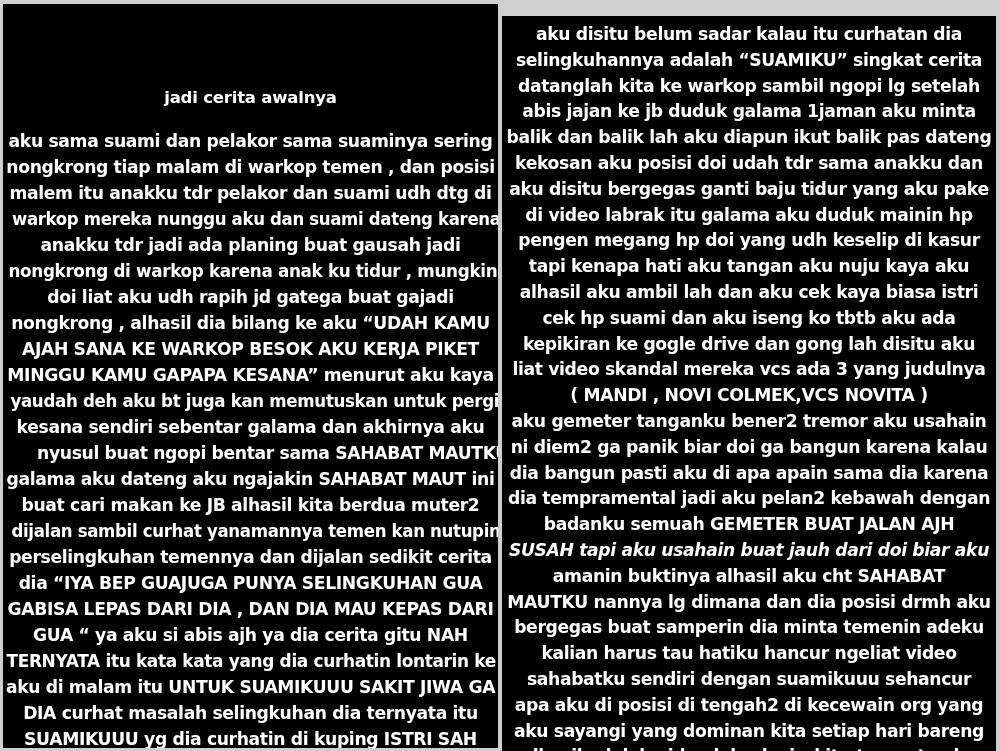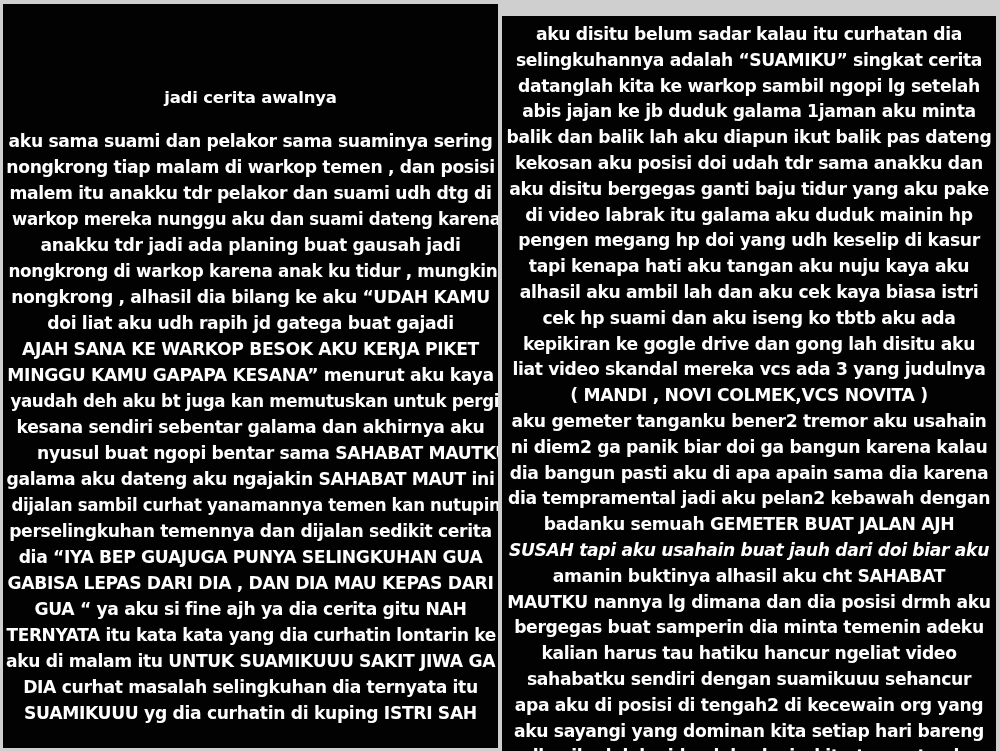--- a/index.html
+++ b/index.html
@@ -79,33 +79,34 @@
 
   <div class="panel panel-left">
     <div class="line title">jadi cerita awalnya</div>
     <div class="body">
       <span class="line" style="display: block;">aku sama suami dan pelakor sama suaminya sering</span>
       <span class="line" style="display: block;">nongkrong tiap malam di warkop temen , dan posisi</span>
       <span class="line" style="display: block;">malem itu anakku tdr pelakor dan suami udh dtg di</span>
       <span class="line" style="display: block; transform: scaleX(0.964); transform-origin: center center;">warkop mereka nunggu aku dan suami dateng karena</span>
       <span class="line" style="display: block;">anakku tdr jadi ada planing buat gausah jadi</span>
       <span class="line" style="display: block; transform: scaleX(0.978); transform-origin: center center;">nongkrong di warkop karena anak ku tidur , mungkin</span>
+      <span class="line" style="display: block;">doi liat aku udh rapih jd gatega buat gajadi</span>
       <span class="line" style="display: block;">nongkrong , alhasil dia bilang ke aku “UDAH KAMU</span>
-      <span class="line" style="display: block;">doi liat aku udh rapih jd gatega buat gajadi</span>
       <span class="line" style="display: block;">AJAH SANA KE WARKOP BESOK AKU KERJA PIKET</span>
       <span class="line" style="display: block;">MINGGU KAMU GAPAPA KESANA” menurut aku kaya</span>
       <span class="line" style="display: block; transform: scaleX(0.97); transform-origin: center center;">yaudah deh aku bt juga kan memutuskan untuk pergi</span>
       <span class="line" style="display: block;">kesana sendiri sebentar galama dan akhirnya aku</span>
       <span class="line" style="display: block; margin-left: 34px;">nyusul buat ngopi bentar sama SAHABAT MAUTKU</span>
       <span class="line" style="display: block;">galama aku dateng aku ngajakin SAHABAT MAUT ini</span>
+      <span class="line" style="display: block;">buat cari makan ke JB alhasil kita berdua muter2</span>
       <span class="line" style="display: block; transform: scaleX(0.966); transform-origin: center center;">dijalan sambil curhat yanamannya temen kan nutupin</span>
       <span class="line" style="display: block;">perselingkuhan temennya dan dijalan sedikit cerita</span>
       <span class="line" style="display: block;">dia “IYA BEP GUAJUGA PUNYA SELINGKUHAN GUA</span>
       <span class="line" style="display: block;">GABISA LEPAS DARI DIA , DAN DIA MAU KEPAS DARI</span>
-      <span class="line" style="display: block;">GUA “ ya aku si fine ajh ya dia cerita gitu NAH</span>
+      <span class="line" style="display: block;">GUA “ ya aku si abis ajh ya dia cerita gitu NAH</span>
       <span class="line" style="display: block; transform: scaleX(0.986); transform-origin: center center;">TERNYATA itu kata kata yang dia curhatin lontarin ke</span>
       <span class="line" style="display: block; transform: scaleX(0.998); transform-origin: center center;">aku di malam itu  UNTUK SUAMIKUUU SAKIT JIWA GA</span>
       <span class="line" style="display: block;">DIA curhat masalah selingkuhan dia ternyata itu</span>
       <span class="line" style="display: block;">SUAMIKUUU yg dia curhatin di kuping ISTRI SAH</span>
     </div>
   </div>
 
   <div class="panel panel-right">
     <div class="body">
       <span class="line" style="display: block;">aku disitu belum sadar kalau itu curhatan dia</span>

